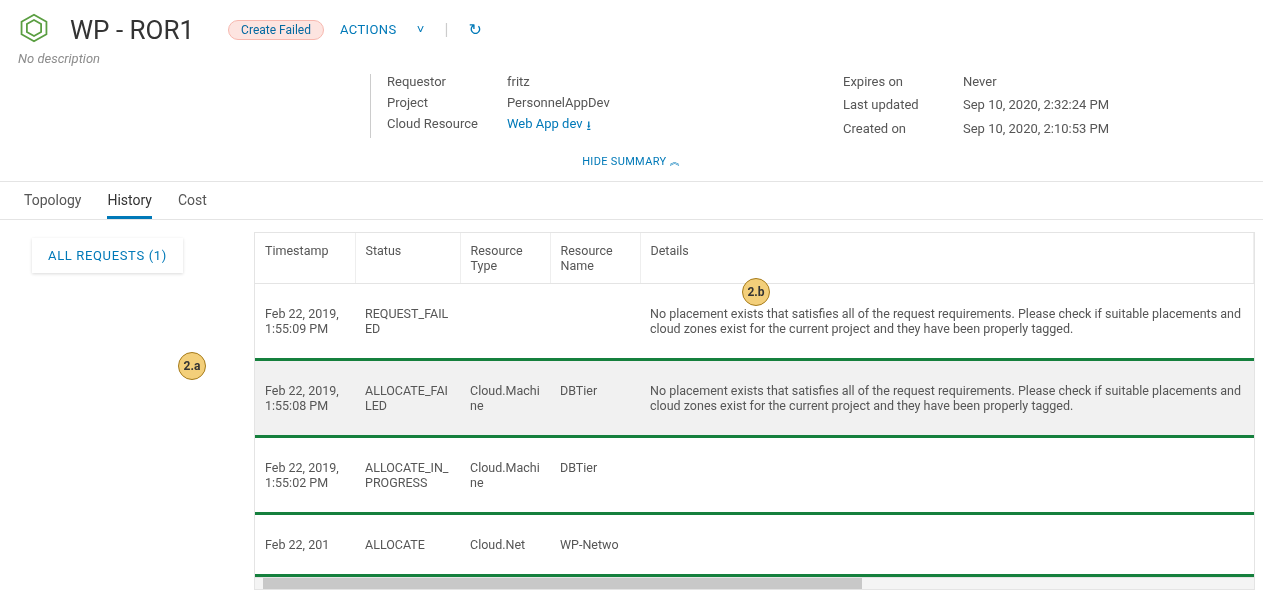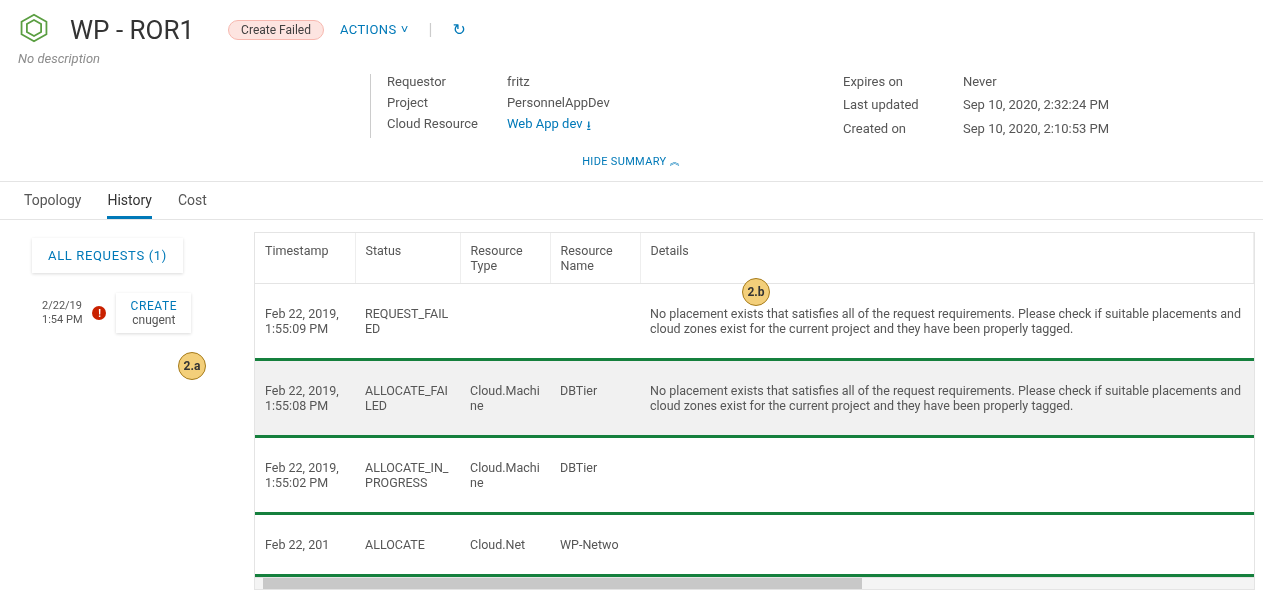--- a/index.html
+++ b/index.html
@@ -21,34 +21,34 @@
   .page-title {
     font-size: 26px;
     font-weight: 400;
     color: #333;
     margin-left: 4px;
     margin-right: 18px;
   }
   .status-badge {
     background: #fde4e0;
     border: 1px solid #f7b8af;
-    color: #404040;
+    color: #0369a1;
     border-radius: 12px;
     padding: 2px 12px;
     font-size: 12px;
   }
   .actions-link {
     color: #0079b8;
     font-size: 13px;
     text-transform: uppercase;
     letter-spacing: 0.03em;
     cursor: pointer;
     display: flex;
     align-items: center;
-    gap: 4px;
+    gap: 20px;
   }
   .divider-v { color: #ccc; font-size: 16px; margin: 0 4px;}
   .refresh-icon { color: #0079b8; cursor: pointer; font-size: 16px;}
   .desc-row {
     padding: 0 18px 8px;
     color: #8c8c8c;
     font-style: italic;
     font-size: 13px;
   }
   
@@ -253,31 +253,20 @@
 
   <div class="tabs">
     <div class="tab">Topology</div>
     <div class="tab active">History</div>
     <div class="tab">Cost</div>
   </div>
 
   <div class="body-area">
     <div class="sidebar">
       <div class="all-requests-btn">ALL REQUESTS (1)</div>
-      <div class="req-item">
-        <div class="req-ts">
-          <div>2/22/19</div>
-          <div>1:54 PM</div>
-        </div>
-        <div class="err-icon">!</div>
-        <div class="req-card">
-          <div class="action">CREATE</div>
-          <div class="user">cnugent</div>
-        </div>
-      </div>
     </div>
 
     <div class="main">
       <div class="table-wrap">
         <table>
           <colgroup>
               <col class="ts">
               <col class="st">
               <col class="rt">
               <col class="rn">

